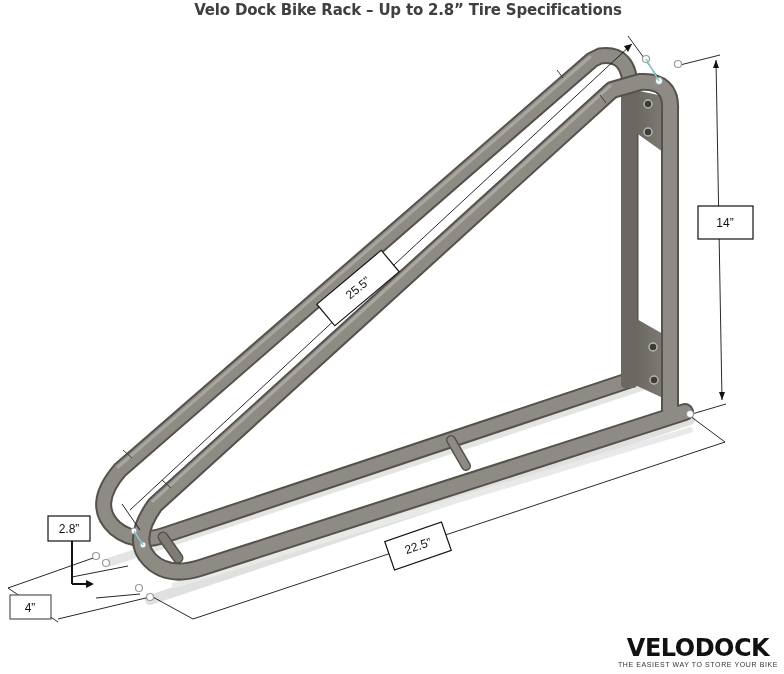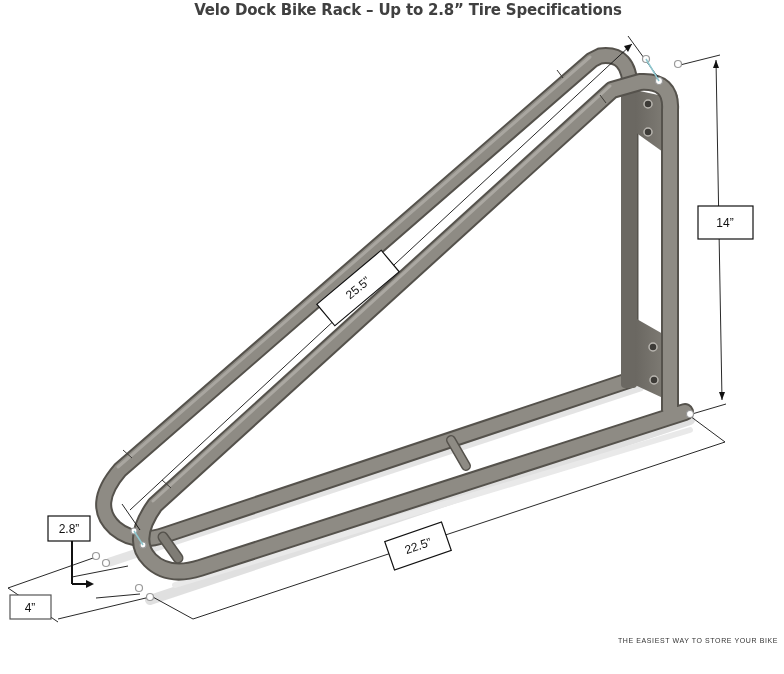--- a/index.html
+++ b/index.html
@@ -197,14 +197,15 @@
     <text class="dim-label" x="69" y="533" text-anchor="middle">2.8”</text>
   </g>
 
   <g>
     <rect x="10" y="595" width="41" height="24" fill="#ffffff" stroke="#555555" stroke-width="1.2"></rect>
     <text class="dim-label" x="30" y="612" text-anchor="middle">4”</text>
   </g>
 </svg>
 
 <div class="logo">
+  <div class="logo-word">VELODOCK</div>
   <div class="logo-tag">THE EASIEST WAY TO STORE YOUR BIKE</div>
 </div>
 
 </body></html>

